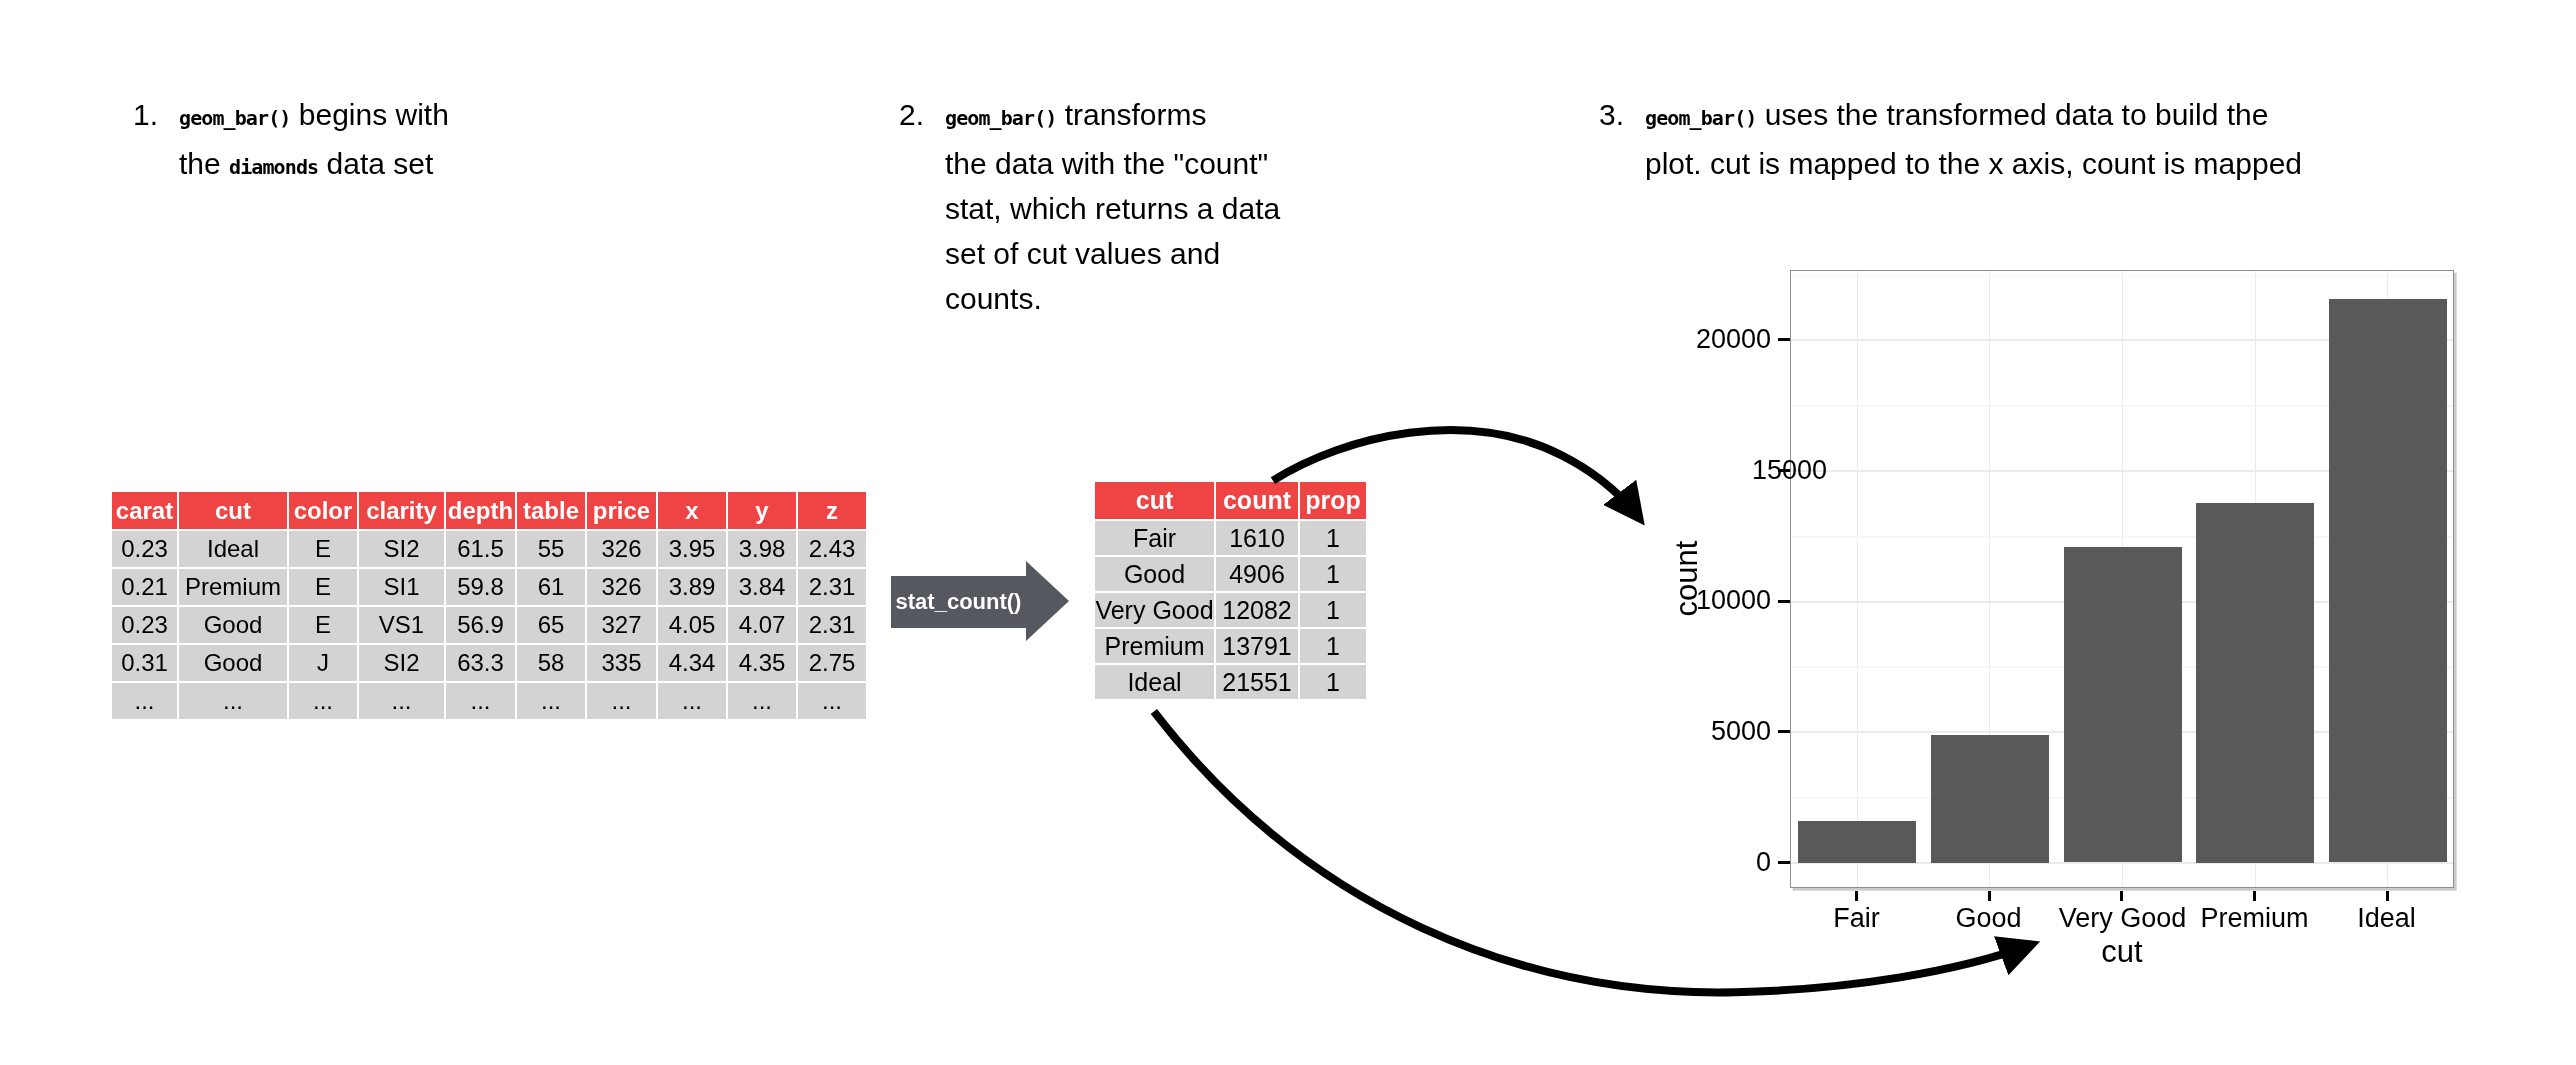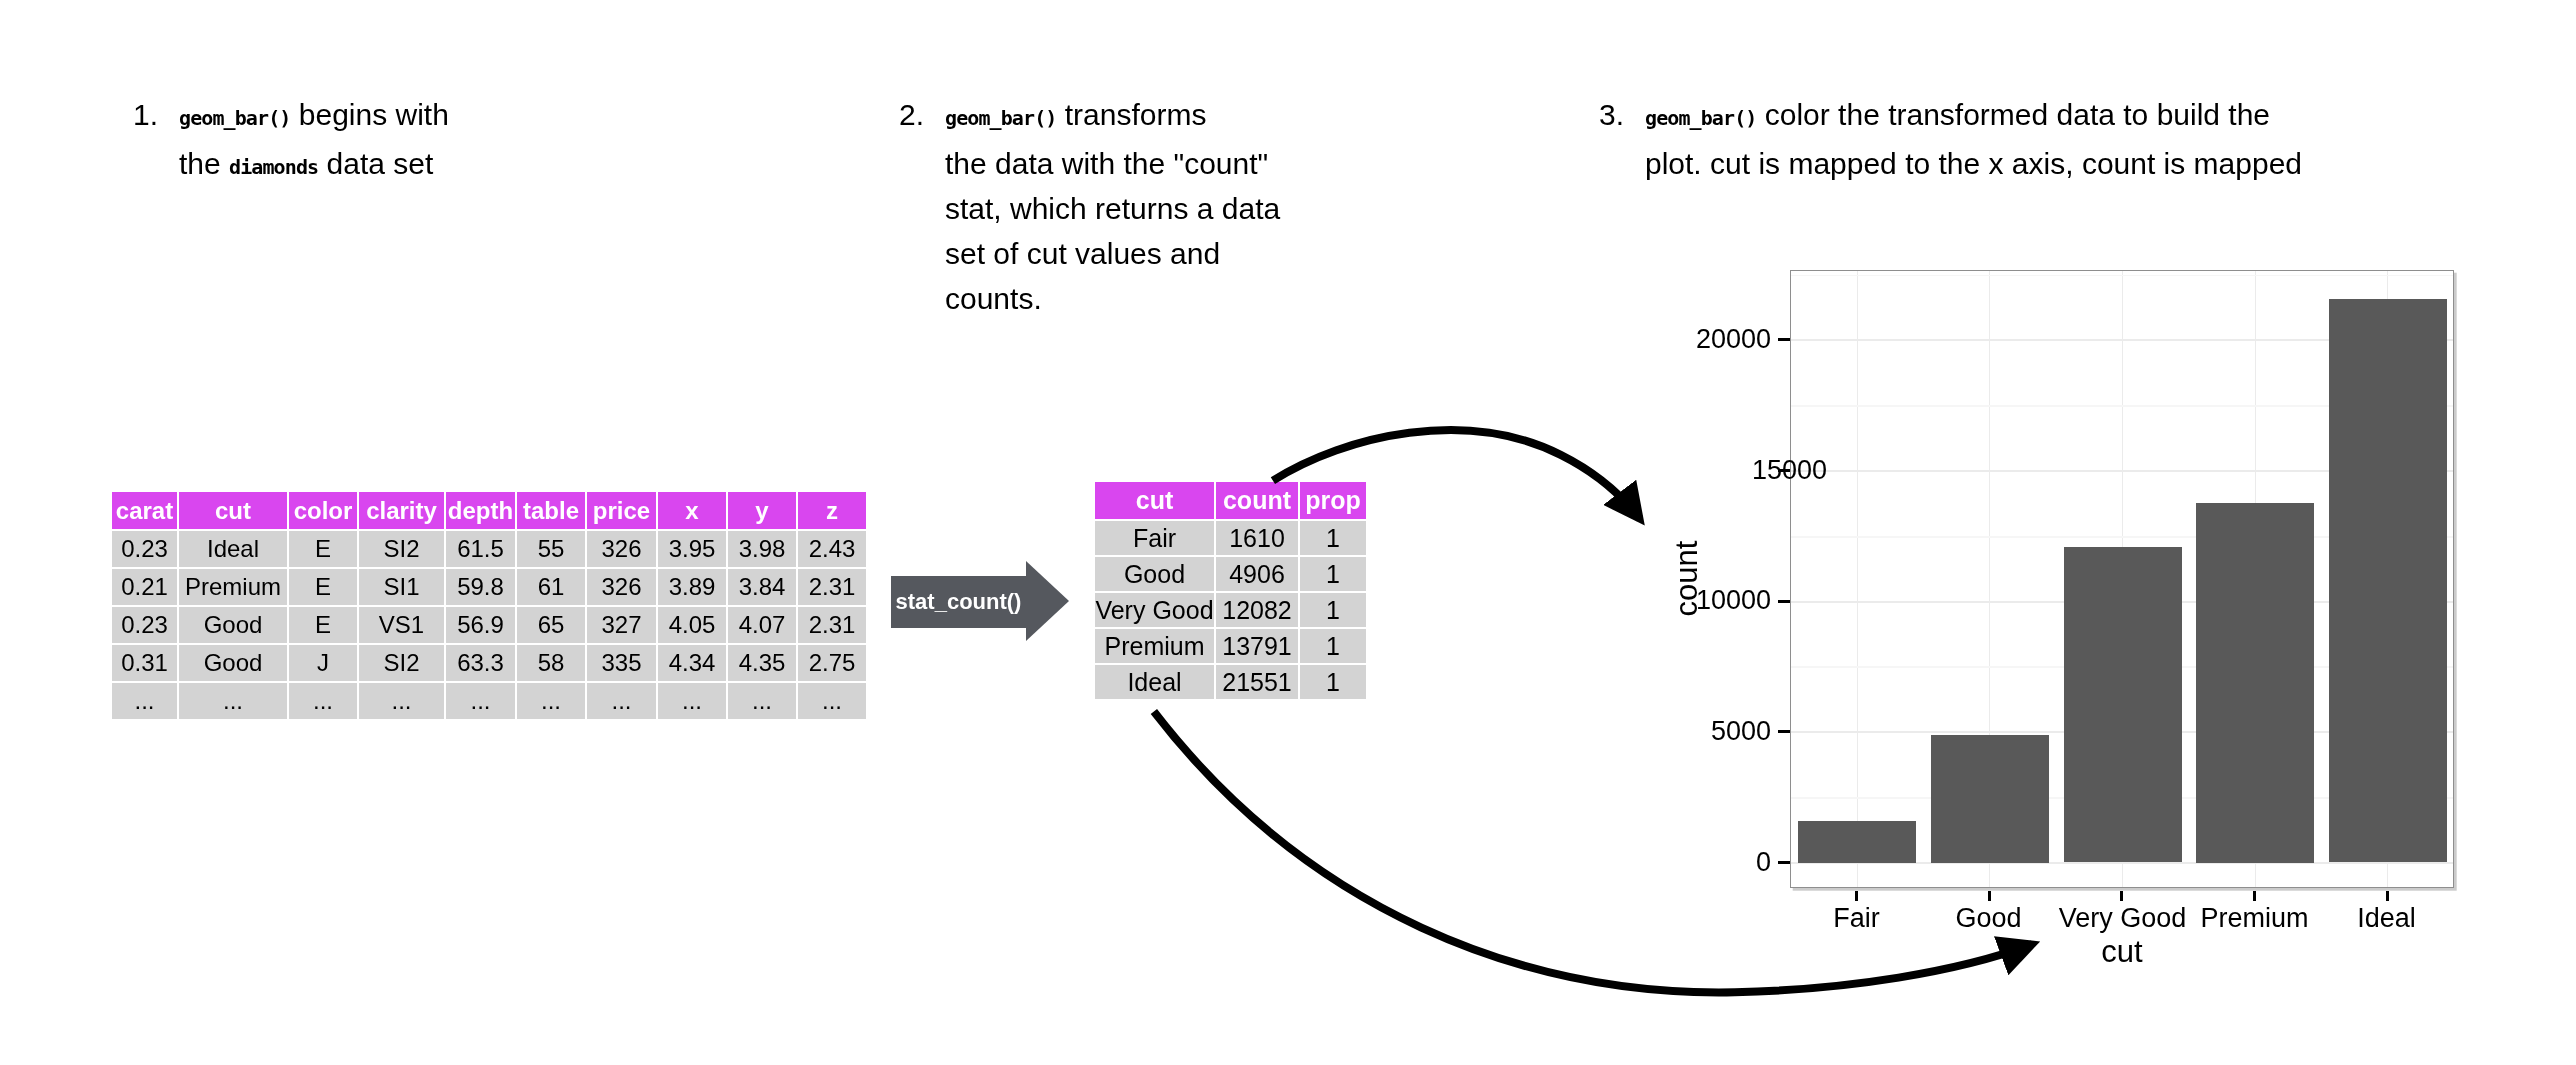--- a/index.html
+++ b/index.html
@@ -12,21 +12,21 @@
   .note .num{position:absolute;left:0;top:0;}
   .note .body{padding-left:46px;}
   .note code{
     font-family:"DejaVu Sans Mono",monospace;font-weight:700;font-size:20px;letter-spacing:-0.9px;
   }
   
   table.data-table{
     position:absolute;border-collapse:separate;border-spacing:2.7px;table-layout:fixed;
   }
   table.data-table th{
-    background:#d946ef;color:#fff;font-weight:700;text-align:center;vertical-align:middle;padding:0;
+    background:#ef4444;color:#fff;font-weight:700;text-align:center;vertical-align:middle;padding:0;
   }
   table.data-table td{
     background:#d3d3d3;color:#000;text-align:center;vertical-align:middle;padding:0;
   }
   table.t1{left:110px;top:490px;}
   table.t1 th{height:37px;font-size:24px;}
   table.t1 td{height:36px;font-size:24px;}
   table.t2{left:1093px;top:480px;}
   table.t2 th{height:37px;font-size:25px;}
   table.t2 td{height:34px;font-size:25px;}
@@ -86,21 +86,21 @@
       <div class="line">the data with the "count"</div>
       <div class="line">stat, which returns a data</div>
       <div class="line">set of cut values and</div>
       <div class="line">counts.</div>
     </div>
   </div>
 
   <div class="note" style="left:1599px;top:92px">
     <span class="num">3.</span>
     <div class="body">
-      <div class="line"><code>geom_bar()</code><span> color the transformed data to build the</span></div>
+      <div class="line"><code>geom_bar()</code><span> uses the transformed data to build the</span></div>
       <div class="line">plot. cut is mapped to the x axis, count is mapped</div>
     </div>
   </div>
 
   <table class="data-table t1" data-table="diamonds_table">
       <colgroup>
         <col style="width: 65px;">
         <col style="width: 108px;">
         <col style="width: 68px;">
         <col style="width: 85px;">

